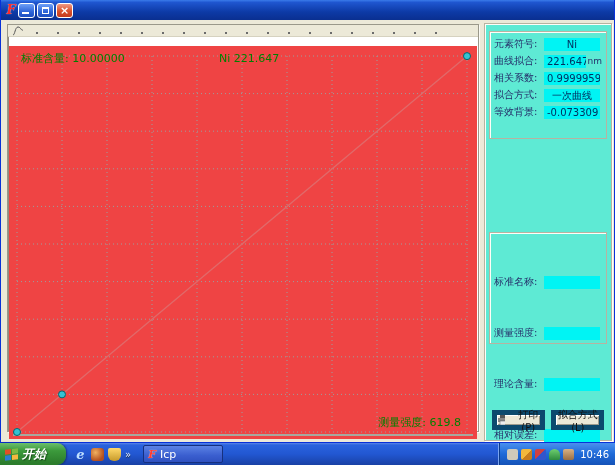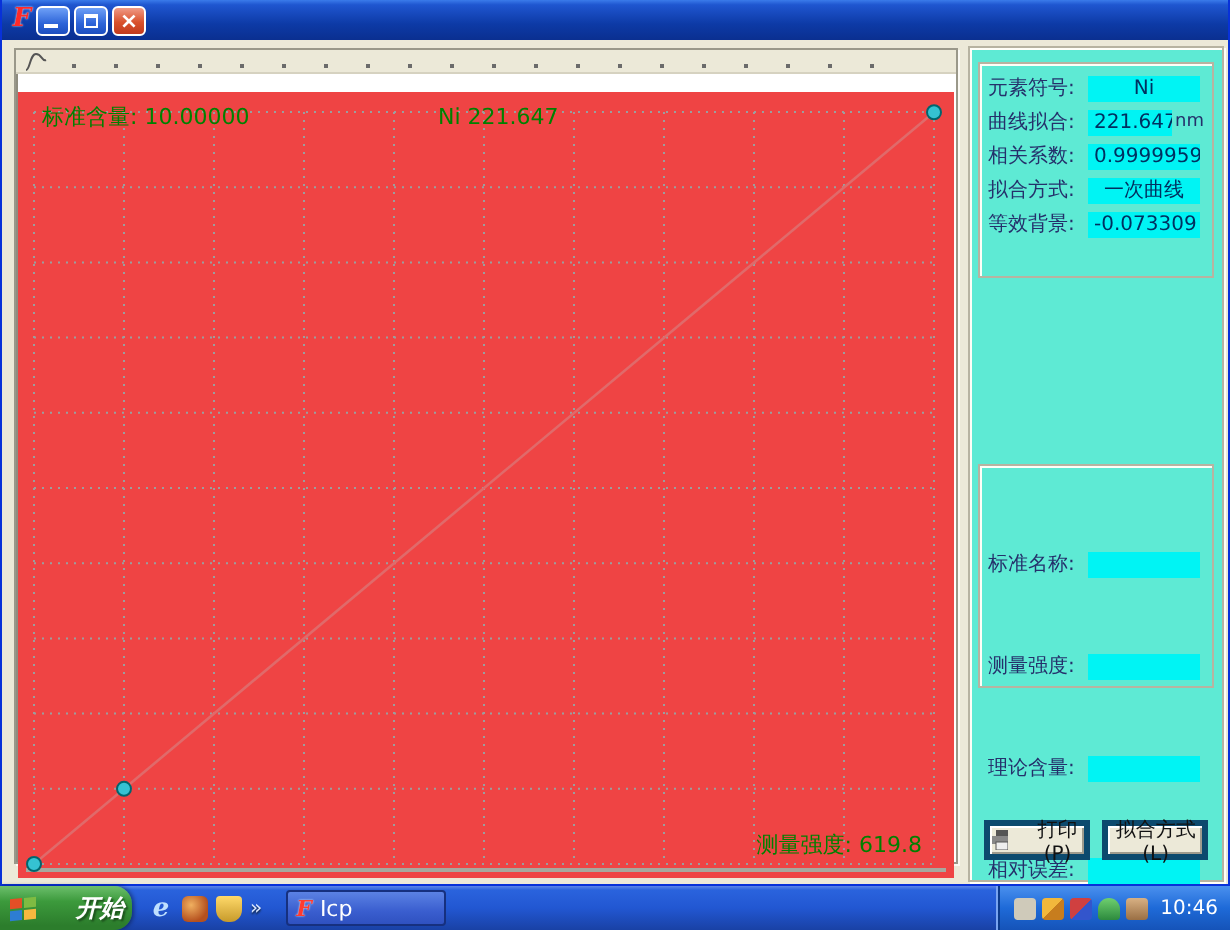--- a/index.html
+++ b/index.html
@@ -48,32 +48,32 @@
   .row { display:flex; align-items:center; height:14px; margin-bottom:3px; }
   #result-group .row { margin-bottom:7px;margin-top:37px; }
   .flabel { width:50px; font-size:10px; color:#25306b; white-space:nowrap; }
   .fvalue { flex:1; height:13px; background:#00f4f4; color:#003060; font-size:10px;
             line-height:13px; padding:0 3px; overflow:hidden; white-space:nowrap; }
   .fvalue.center { text-align:center; }
   .fvalue.right { text-align:right; }
   .fsuffix { font-size:9px; color:#25306b; margin-left:2px; white-space:nowrap; }
   .btn-row { position:absolute; left:0; bottom:10px; width:100%; display:flex; justify-content:space-evenly; }
   .xpbtn { display:flex; align-items:center; justify-content:center; gap:12px;
-           width:53px; height:20px; background:#ece9d8; border:3px solid #0c4a6e;
+           width:53px; height:20px; background:#ece9d8; border:5px solid #0c4a6e;
            box-shadow:inset 1px 1px 0 #fff, inset -1px -1px 0 #9e9b8d;
            font-size:10px; color:#111; cursor:pointer; font-family:"DejaVu Sans", sans-serif; }
 
   
   .taskbar { position:absolute; left:0; top:443px; width:615px; height:22px;
              background:linear-gradient(180deg,#5c85e8 0,#2a63dd 2px,#2257d2 50%,#1941a5 100%);
              display:flex; align-items:center; }
   .start-btn { width:66px; height:22px; border-radius:0 9px 9px 0;
                background:linear-gradient(180deg,#6cbf6c 0,#3c9a3c 35%,#2c7d2c 90%);
                box-shadow:1px 0 2px rgba(0,0,0,.4); display:flex; align-items:center;
-               padding-left:5px; gap:20px; color:#fff; font-size:12px; font-weight:bold;
+               padding-left:5px; gap:4px; color:#fff; font-size:12px; font-weight:bold;
                font-style:italic; text-shadow:1px 1px 1px #1c4f1c; cursor:pointer; }
   .winflag { display:grid; grid-template-columns:6px 6px; grid-template-rows:5px 5px; gap:1px; transform:skewY(-6deg); }
   .winflag i { display:block; }
   .winflag i:nth-child(1){ background:#e34f26;} .winflag i:nth-child(2){ background:#7fbb42;}
   .winflag i:nth-child(3){ background:#2d7dd2;} .winflag i:nth-child(4){ background:#f6b83f;}
   .quicklaunch { display:flex; align-items:center; gap:4px; padding:0 6px 0 8px; }
   .ql { width:13px; height:13px; border-radius:3px; display:inline-block; cursor:pointer; }
   .ql.ie { background:transparent; color:#bfe0ff; font:bold italic 13px "DejaVu Serif",serif; line-height:13px; text-align:center; }
   .ql.msn { background:radial-gradient(circle at 35% 35%, #f0b060, #b5501e 70%); }
   .ql.shield { background:linear-gradient(180deg,#ffd96a,#c79a2a); border-radius:2px 2px 6px 6px; }

